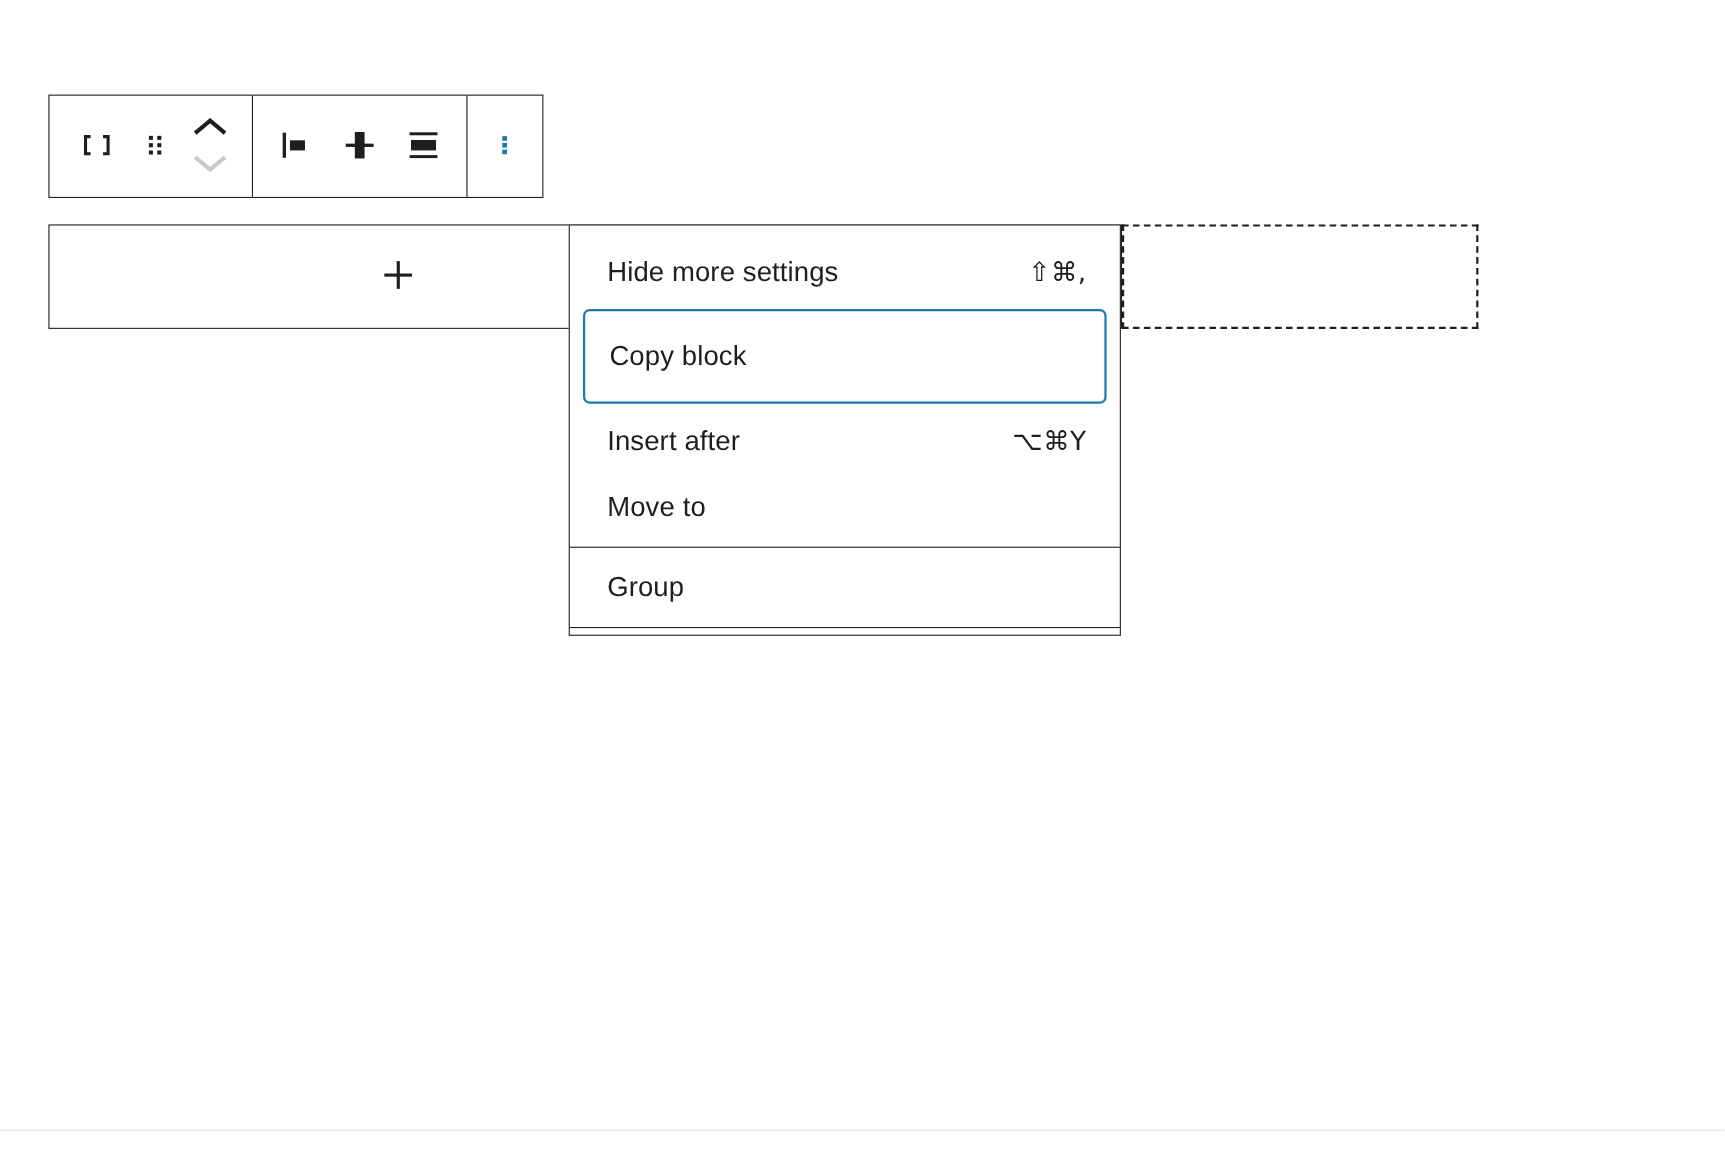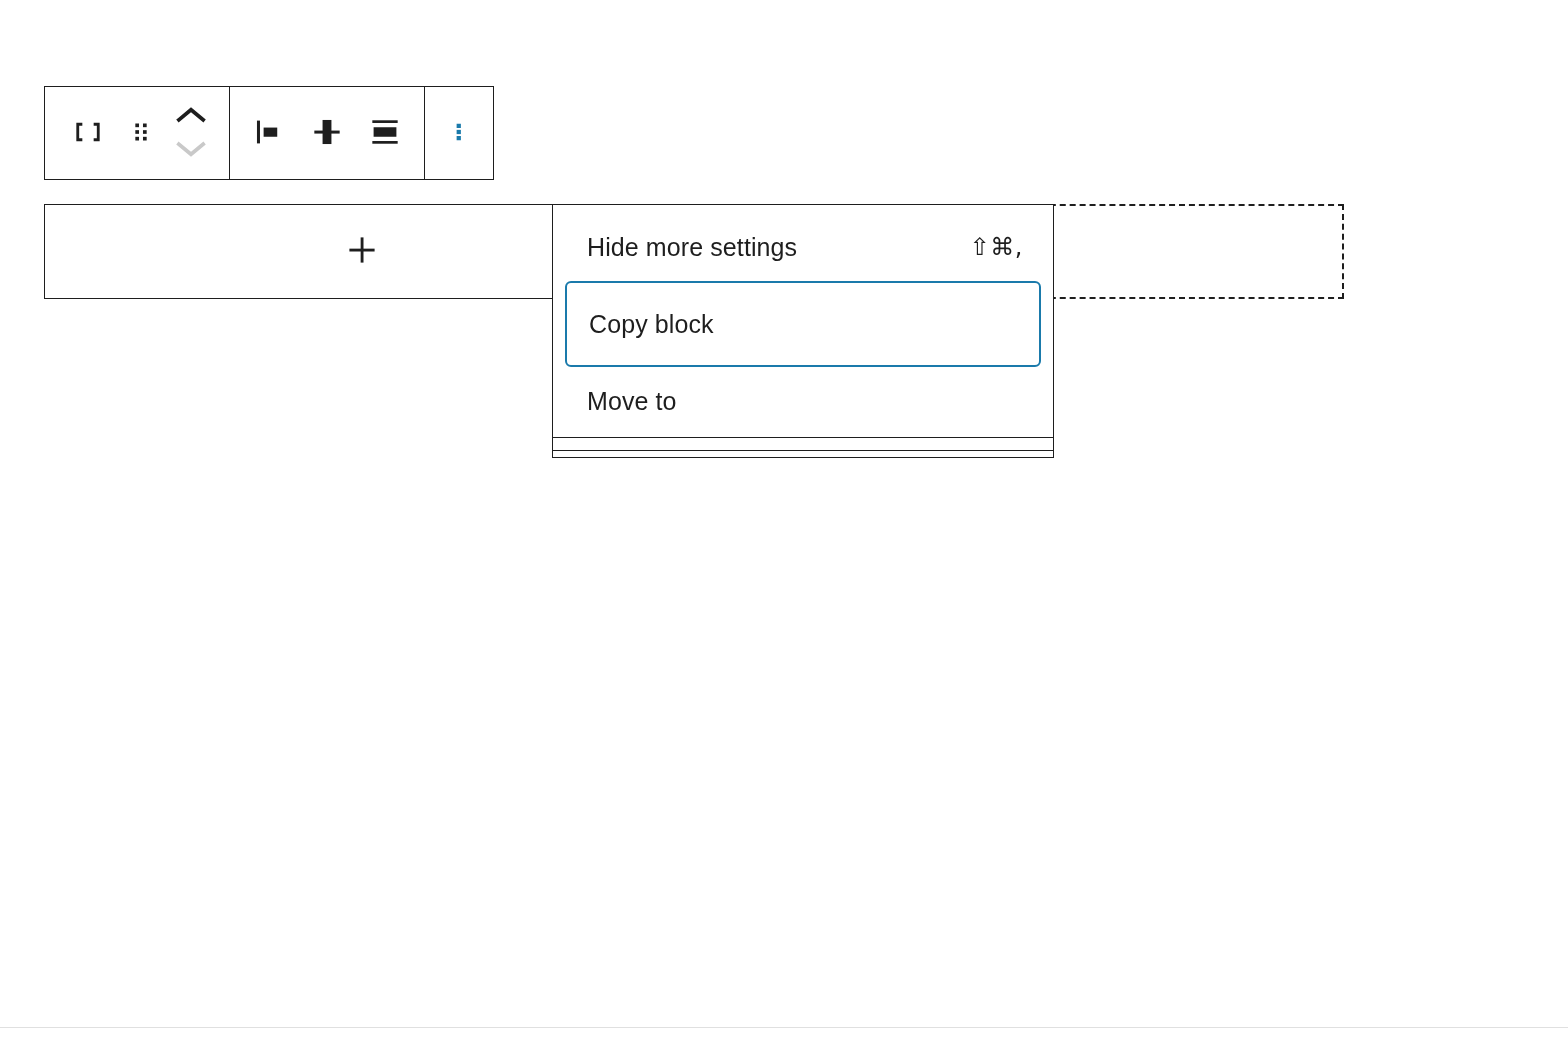--- a/index.html
+++ b/index.html
@@ -130,21 +130,20 @@
   #block-menu {
     position: absolute;
     left: 517px;
     top: 204px;
     width: 502px;
     background: #ffffff;
     border: 1.5px solid #1e1e1e;
     box-sizing: border-box;
     z-index: 20;
     padding: 6px 0 6px 0;
-    margin-left: 35px;
   }
   .menu-group {
     padding: 6px 0;
     border-bottom: 1.5px solid #1e1e1e;
   }
   .menu-group.last { border-bottom: none; }
   .menu-item {
     display: flex;
     align-items: center;
     justify-content: space-between;
@@ -295,28 +294,36 @@
         <span class="shortcut">⇧⌘,</span>
       </button>
 
       <button class="menu-item focused">
         <span class="label">Copy block</span>
         <span class="shortcut"></span>
       </button>
 
 
 
+      <button class="menu-item">
+        <span class="label">Insert after</span>
+        <span class="shortcut">⌥⌘Y</span>
+      </button>
 
       <button class="menu-item">
         <span class="label">Move to</span>
         <span class="shortcut"></span>
       </button>
     </div>
 
     <div class="menu-group">
 
 
+      <button class="menu-item">
+        <span class="label">Group</span>
+        <span class="shortcut"></span>
+      </button>
     </div>
 
   </div>
 
   <div class="page-divider"></div>
 </div>
 
 </body></html>

